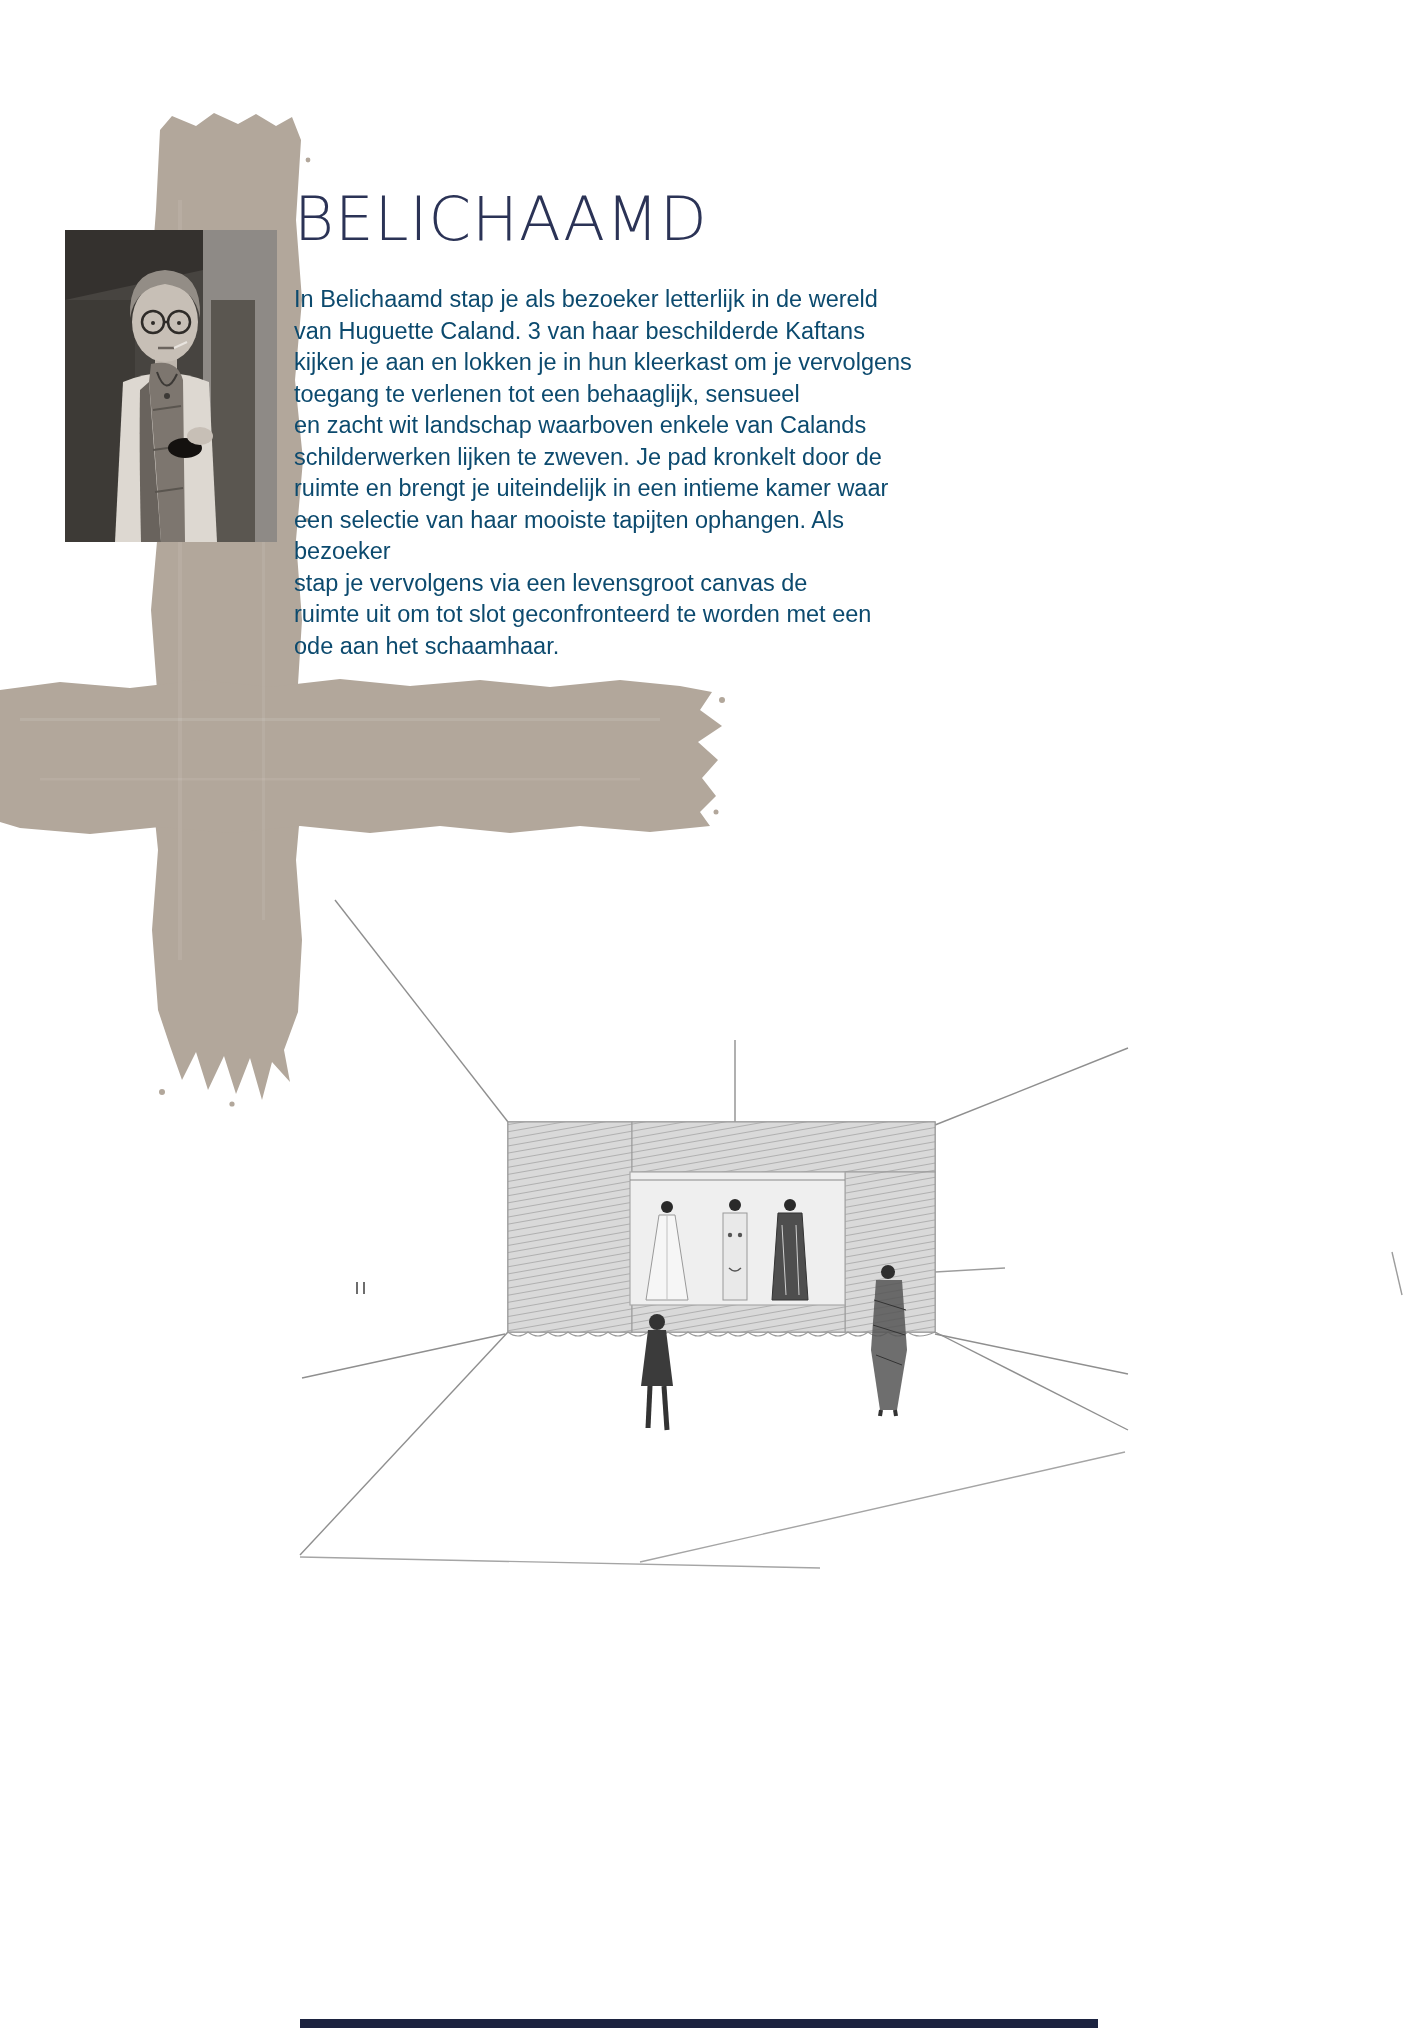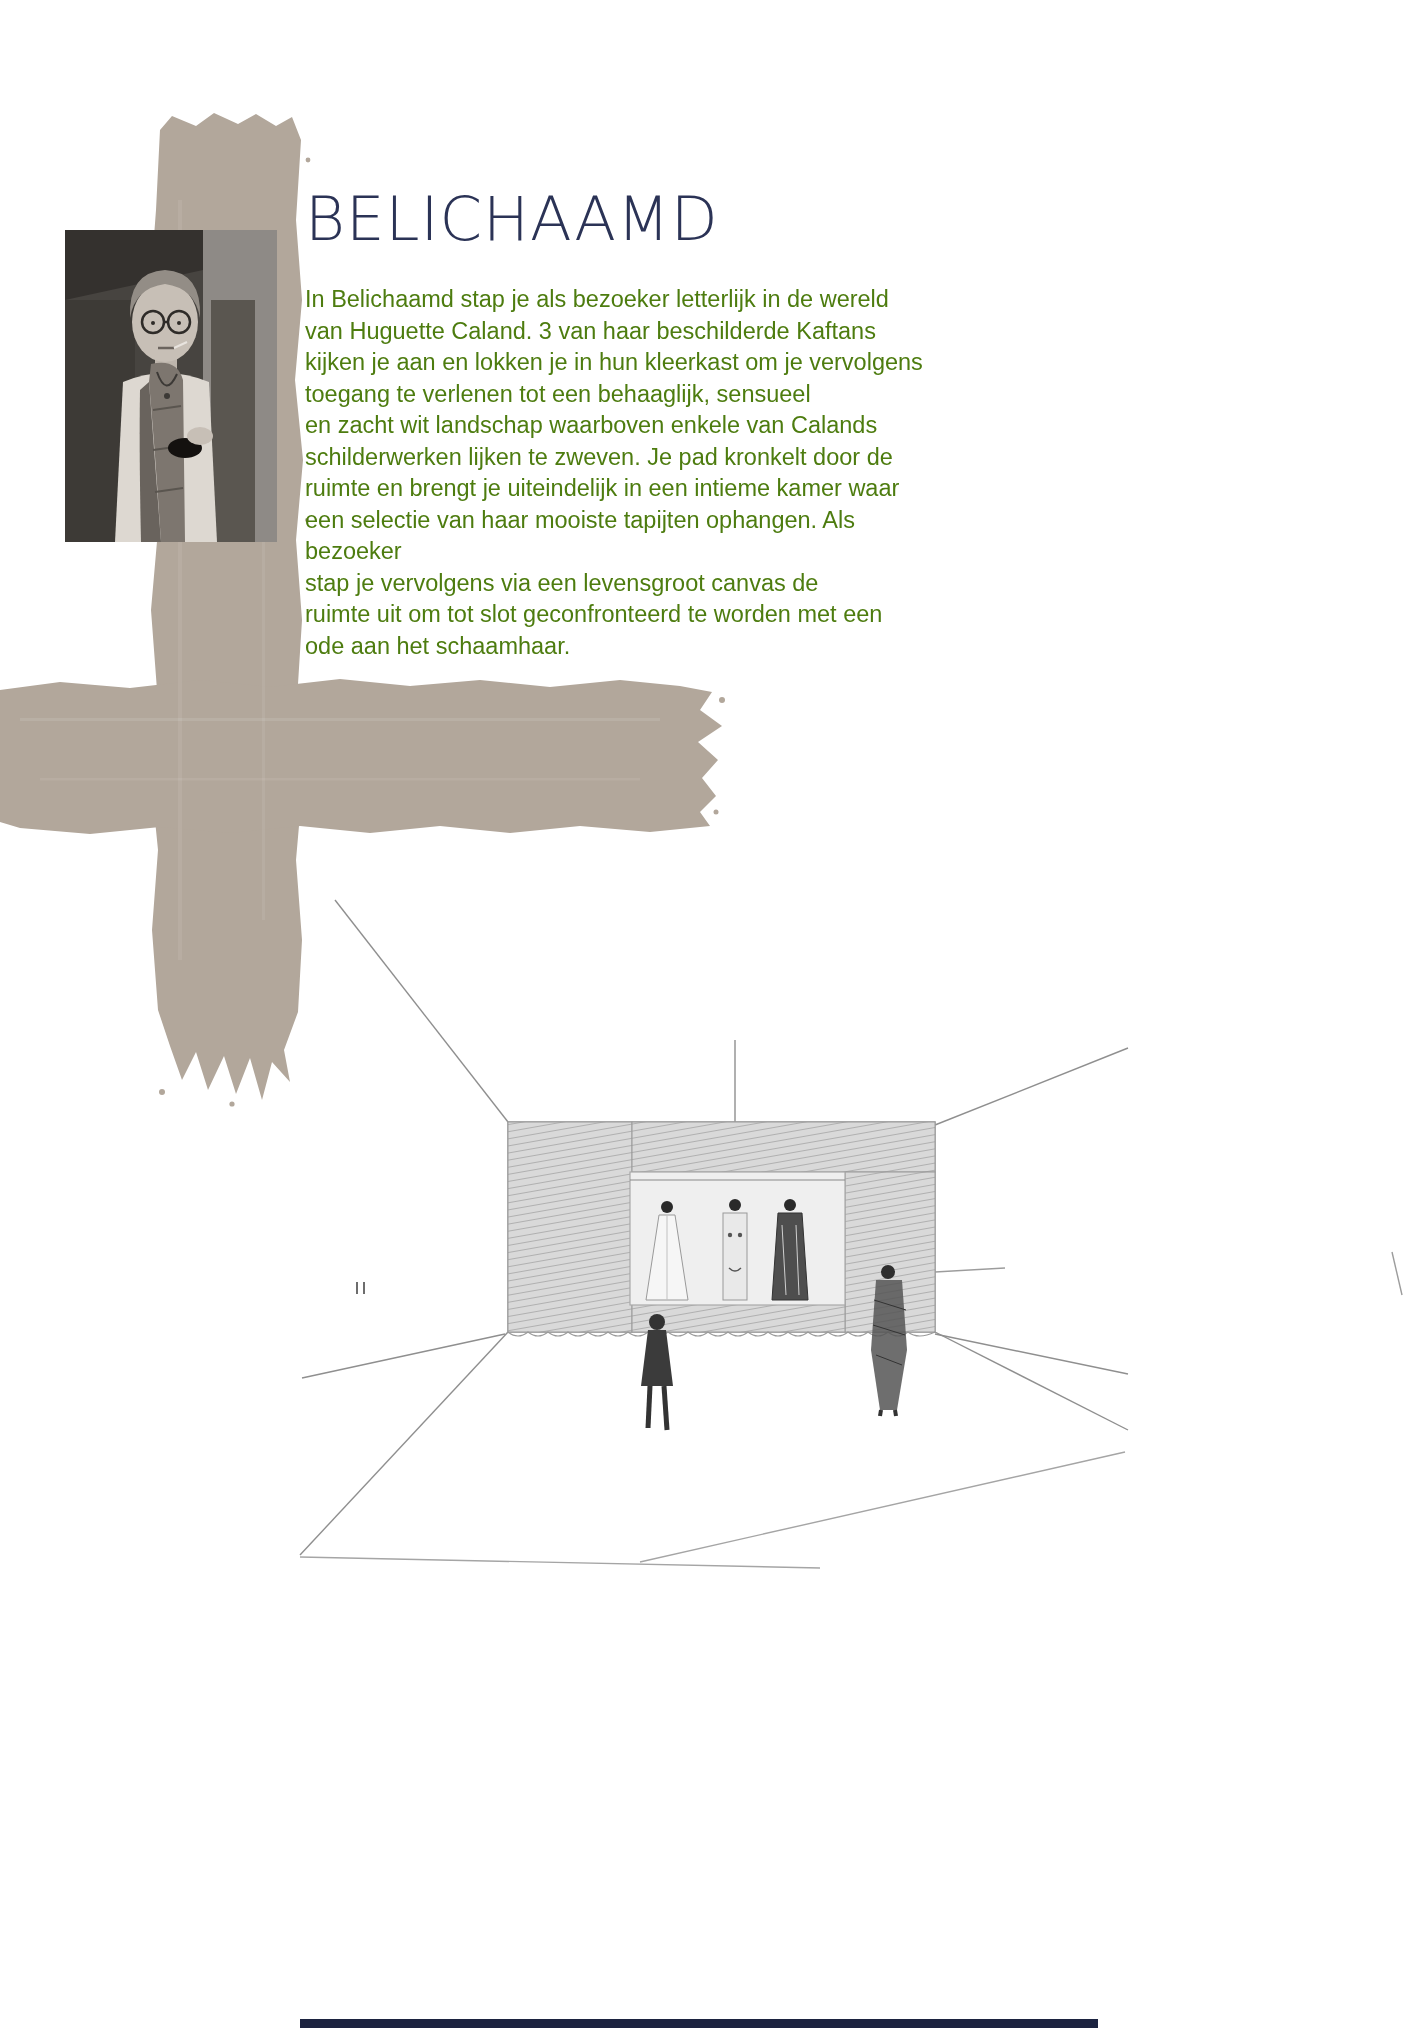--- a/index.html
+++ b/index.html
@@ -34,21 +34,21 @@
     top: 230px;
     width: 212px;
     height: 312px;
     overflow: hidden;
   }
   .portrait svg { display: block; }
 
   
   .content {
     position: absolute;
-    left: 305px;
+    left: 294px;
     top: 188px;
     width: 660px;
   }
   .title {
     margin: 0;
     font-family: "DejaVu Sans", "Liberation Sans", sans-serif;
     font-weight: 200;
     font-size: 61px;
     line-height: 1.02;
     letter-spacing: 1px;
@@ -59,21 +59,21 @@
     font-family: "Liberation Sans", sans-serif;
     font-weight: 700;
     font-size: 25px;
     letter-spacing: 0.5px;
     color: #232c4e;
   }
   .body-text {
     margin: 34px 12px 0 0;
     font-size: 23.5px;
     line-height: 31.5px;
-    color: #4d7c0f;
+    color: #0c4a6e;
     white-space: pre-line;
   }
 
   
   .sketch-svg {
     position: absolute;
     left: 280px;
     top: 880px;
     width: 1140px;
     height: 700px;

